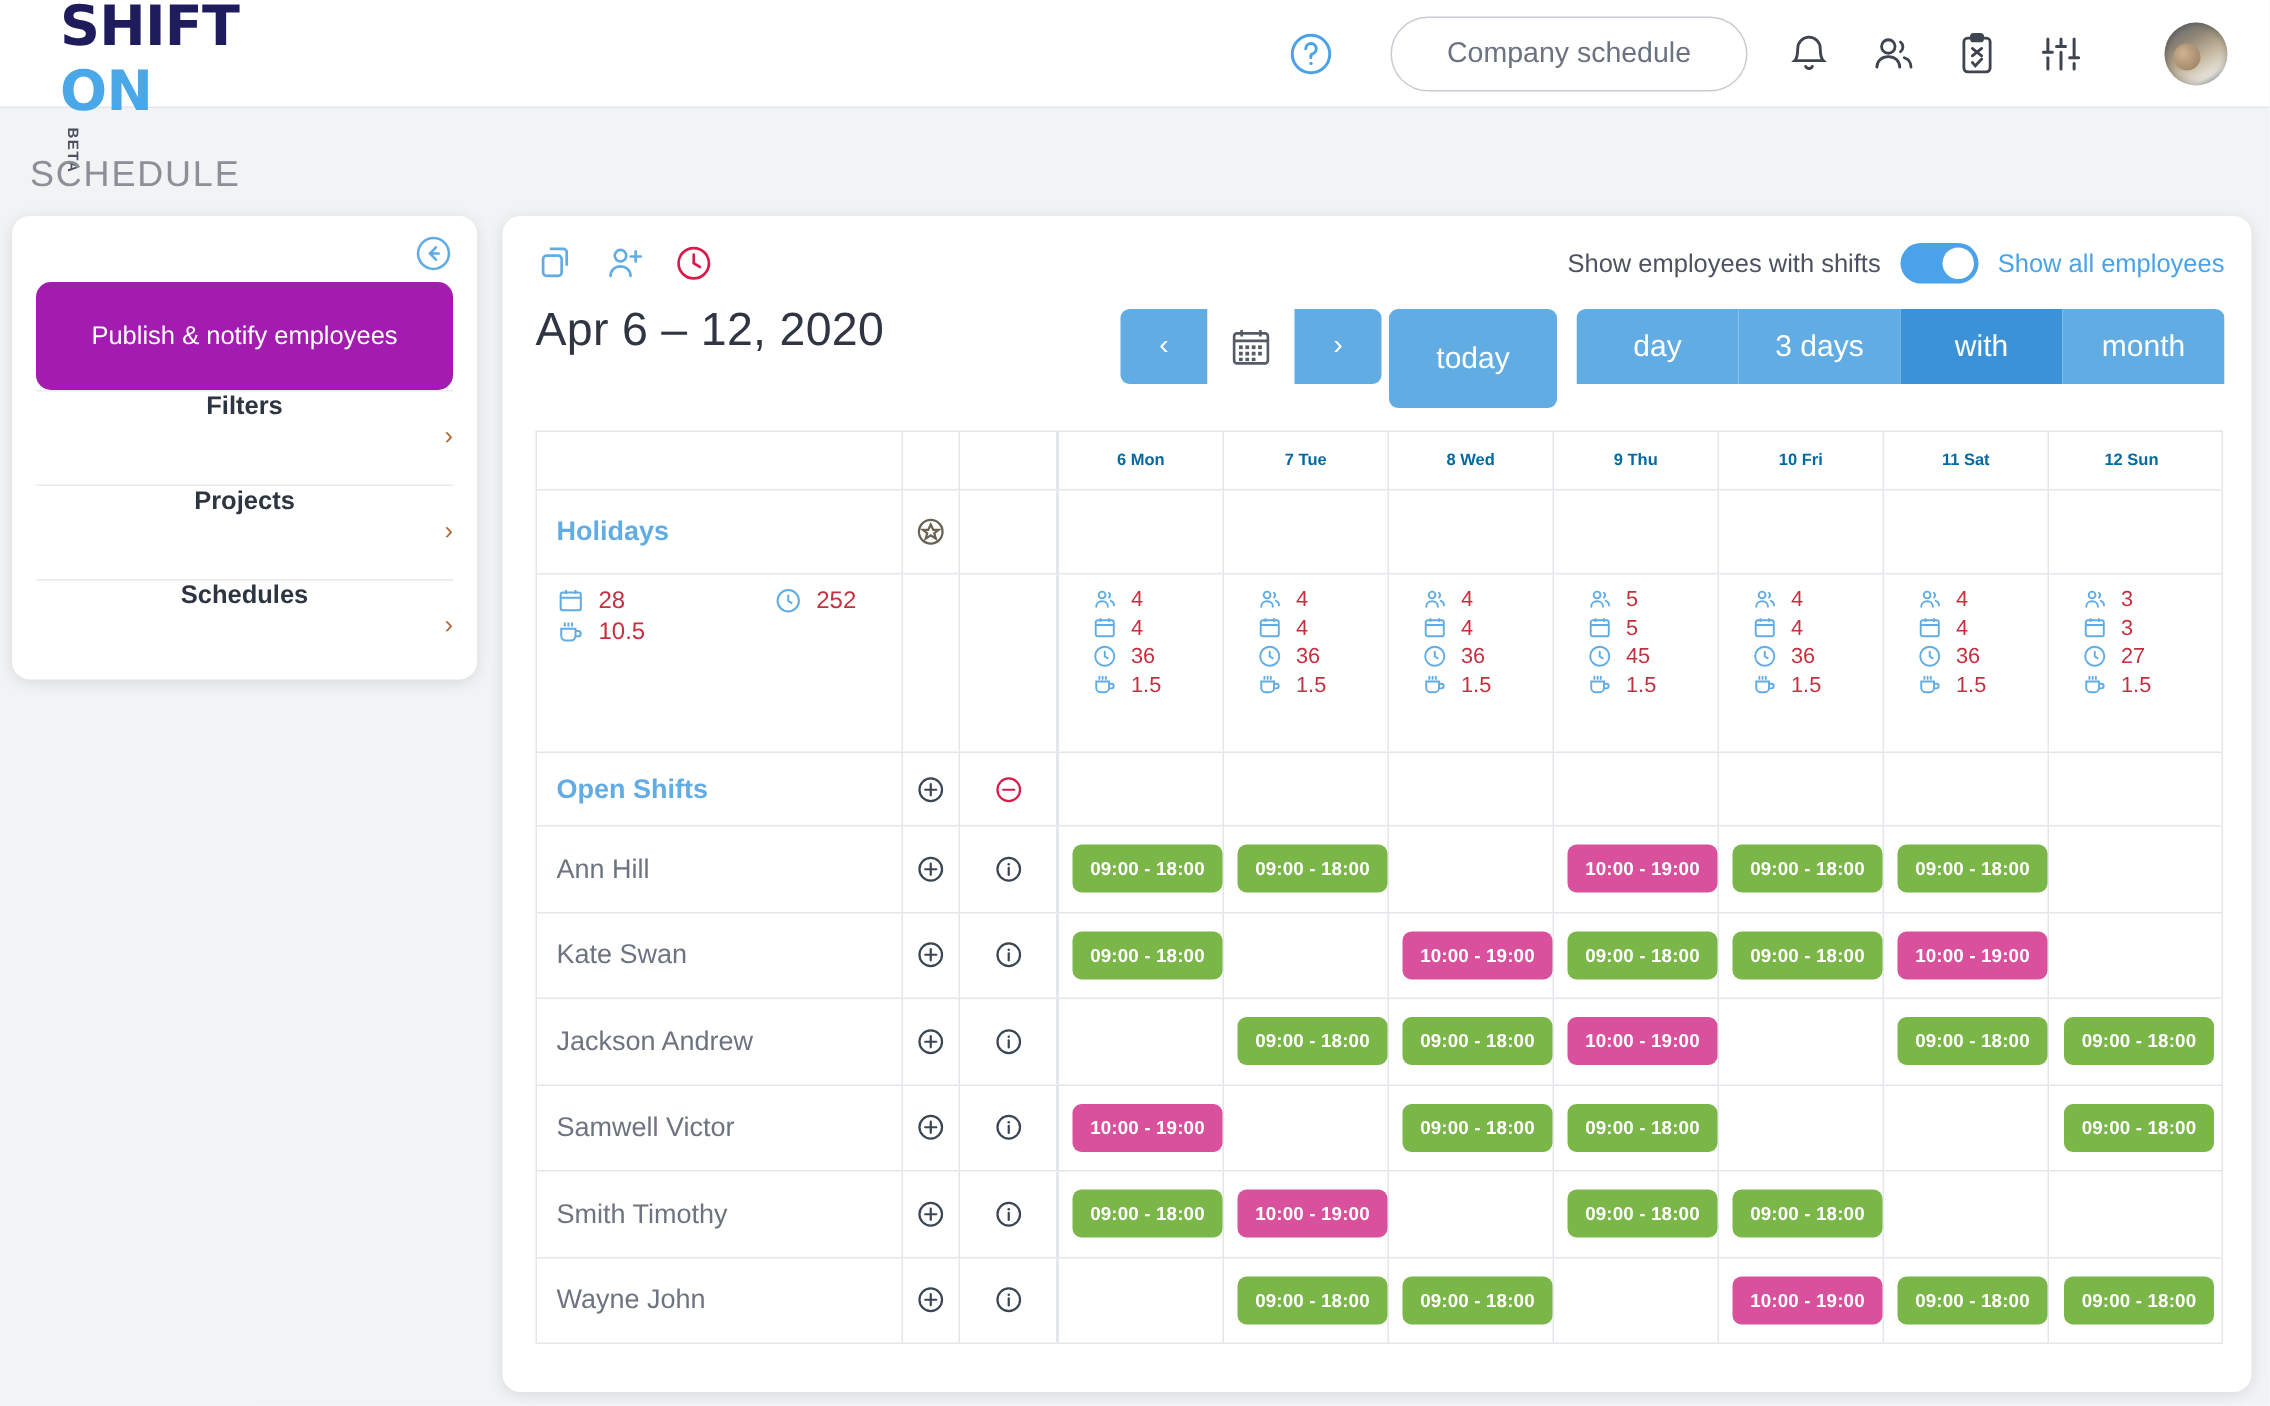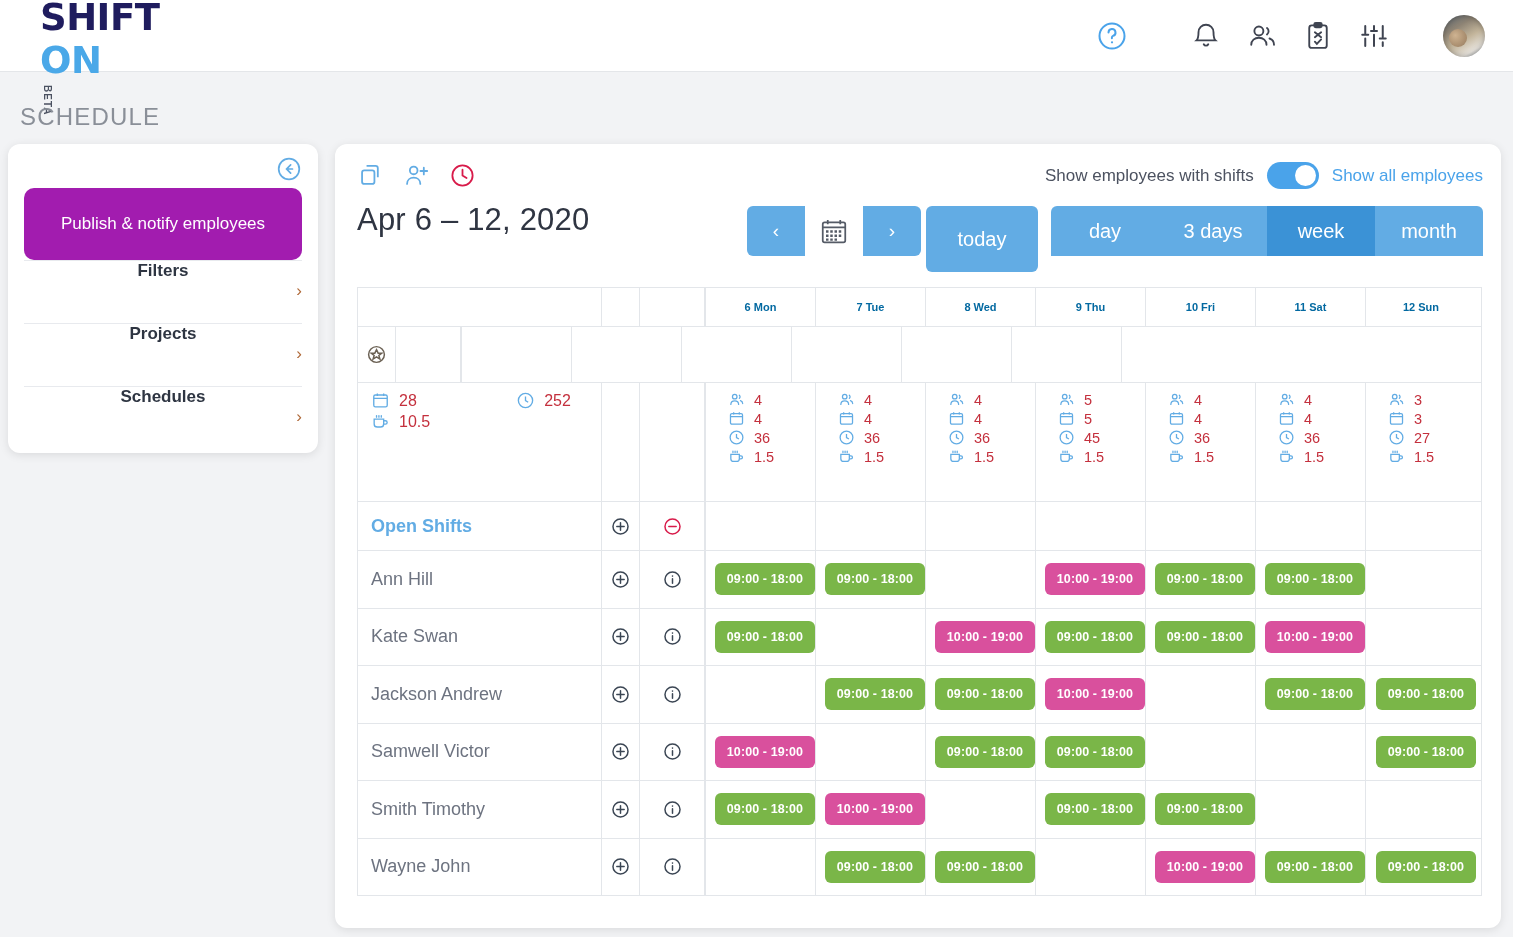--- a/index.html
+++ b/index.html
@@ -233,20 +233,23 @@
 
   <div class="top-right">
     <span class="help-icon">
       <svg width="30" height="30" viewBox="0 0 24 24" fill="none" stroke="#4aa3ea" stroke-width="1.6">
         <circle cx="12" cy="12" r="10"></circle>
         <path d="M9.2 9.2a2.8 2.8 0 1 1 3.6 2.7c-.6.2-.9.8-.9 1.4v.5" stroke-linecap="round"></path>
         <circle cx="12" cy="17" r=".9" fill="#4aa3ea" stroke="none"></circle>
       </svg>
     </span>
 
+    <div class="company-pill">
+      <span>Company schedule</span>
+    </div>
 
     <span class="hicon">
       <svg width="30" height="30" viewBox="0 0 24 24" fill="none" stroke="#3f4451" stroke-width="1.5" stroke-linecap="round">
         <path d="M6 9a6 6 0 0 1 12 0c0 5 1.6 6.5 1.6 6.5H4.4S6 14 6 9z"></path>
         <path d="M10.2 18.6a2 2 0 0 0 3.6 0"></path>
       </svg>
     </span>
 
     <span class="hicon">
       <svg width="30" height="30" viewBox="0 0 24 24" fill="none" stroke="#3f4451" stroke-width="1.5" stroke-linecap="round">
@@ -358,41 +361,42 @@
       </svg>
     </div>
     <div class="nav-btn right">›</div>
   </div>
 
   <div class="view-group">
     <div class="btn-today">today</div>
     <div class="seg">
       <div>day</div>
       <div>3 days</div>
-      <div class="active">week</div>
+      <div class="active">with</div>
       <div>month</div>
     </div>
   </div>
 
   <div class="grid">
 
     <div class="row head">
       <div class="c-name"></div>
       <div class="c-act1"></div>
       <div class="c-act2"></div>
       <div class="c-day">6 Mon</div>
       <div class="c-day">7 Tue</div>
       <div class="c-day">8 Wed</div>
       <div class="c-day">9 Thu</div>
       <div class="c-day">10 Fri</div>
       <div class="c-day">11 Sat</div>
       <div class="c-day">12 Sun</div>
     </div>
 
     <div class="row holidays">
+      <div class="c-name">Holidays</div>
       <div class="c-act1">
         <svg width="21" height="21" viewBox="0 0 24 24" fill="none" stroke="#6b6154" stroke-width="1.7">
           <circle cx="12" cy="12" r="9"></circle>
           <path d="M12 6.5l1.9 4h4.1l-3.3 2.6 1.2 4.2L12 14.8 8.1 17.3l1.2-4.2L6 10.5h4.1z"></path>
         </svg>
       </div>
       <div class="c-act2"></div>
       <div class="c-day"></div>
       <div class="c-day"></div>
       <div class="c-day"></div>

